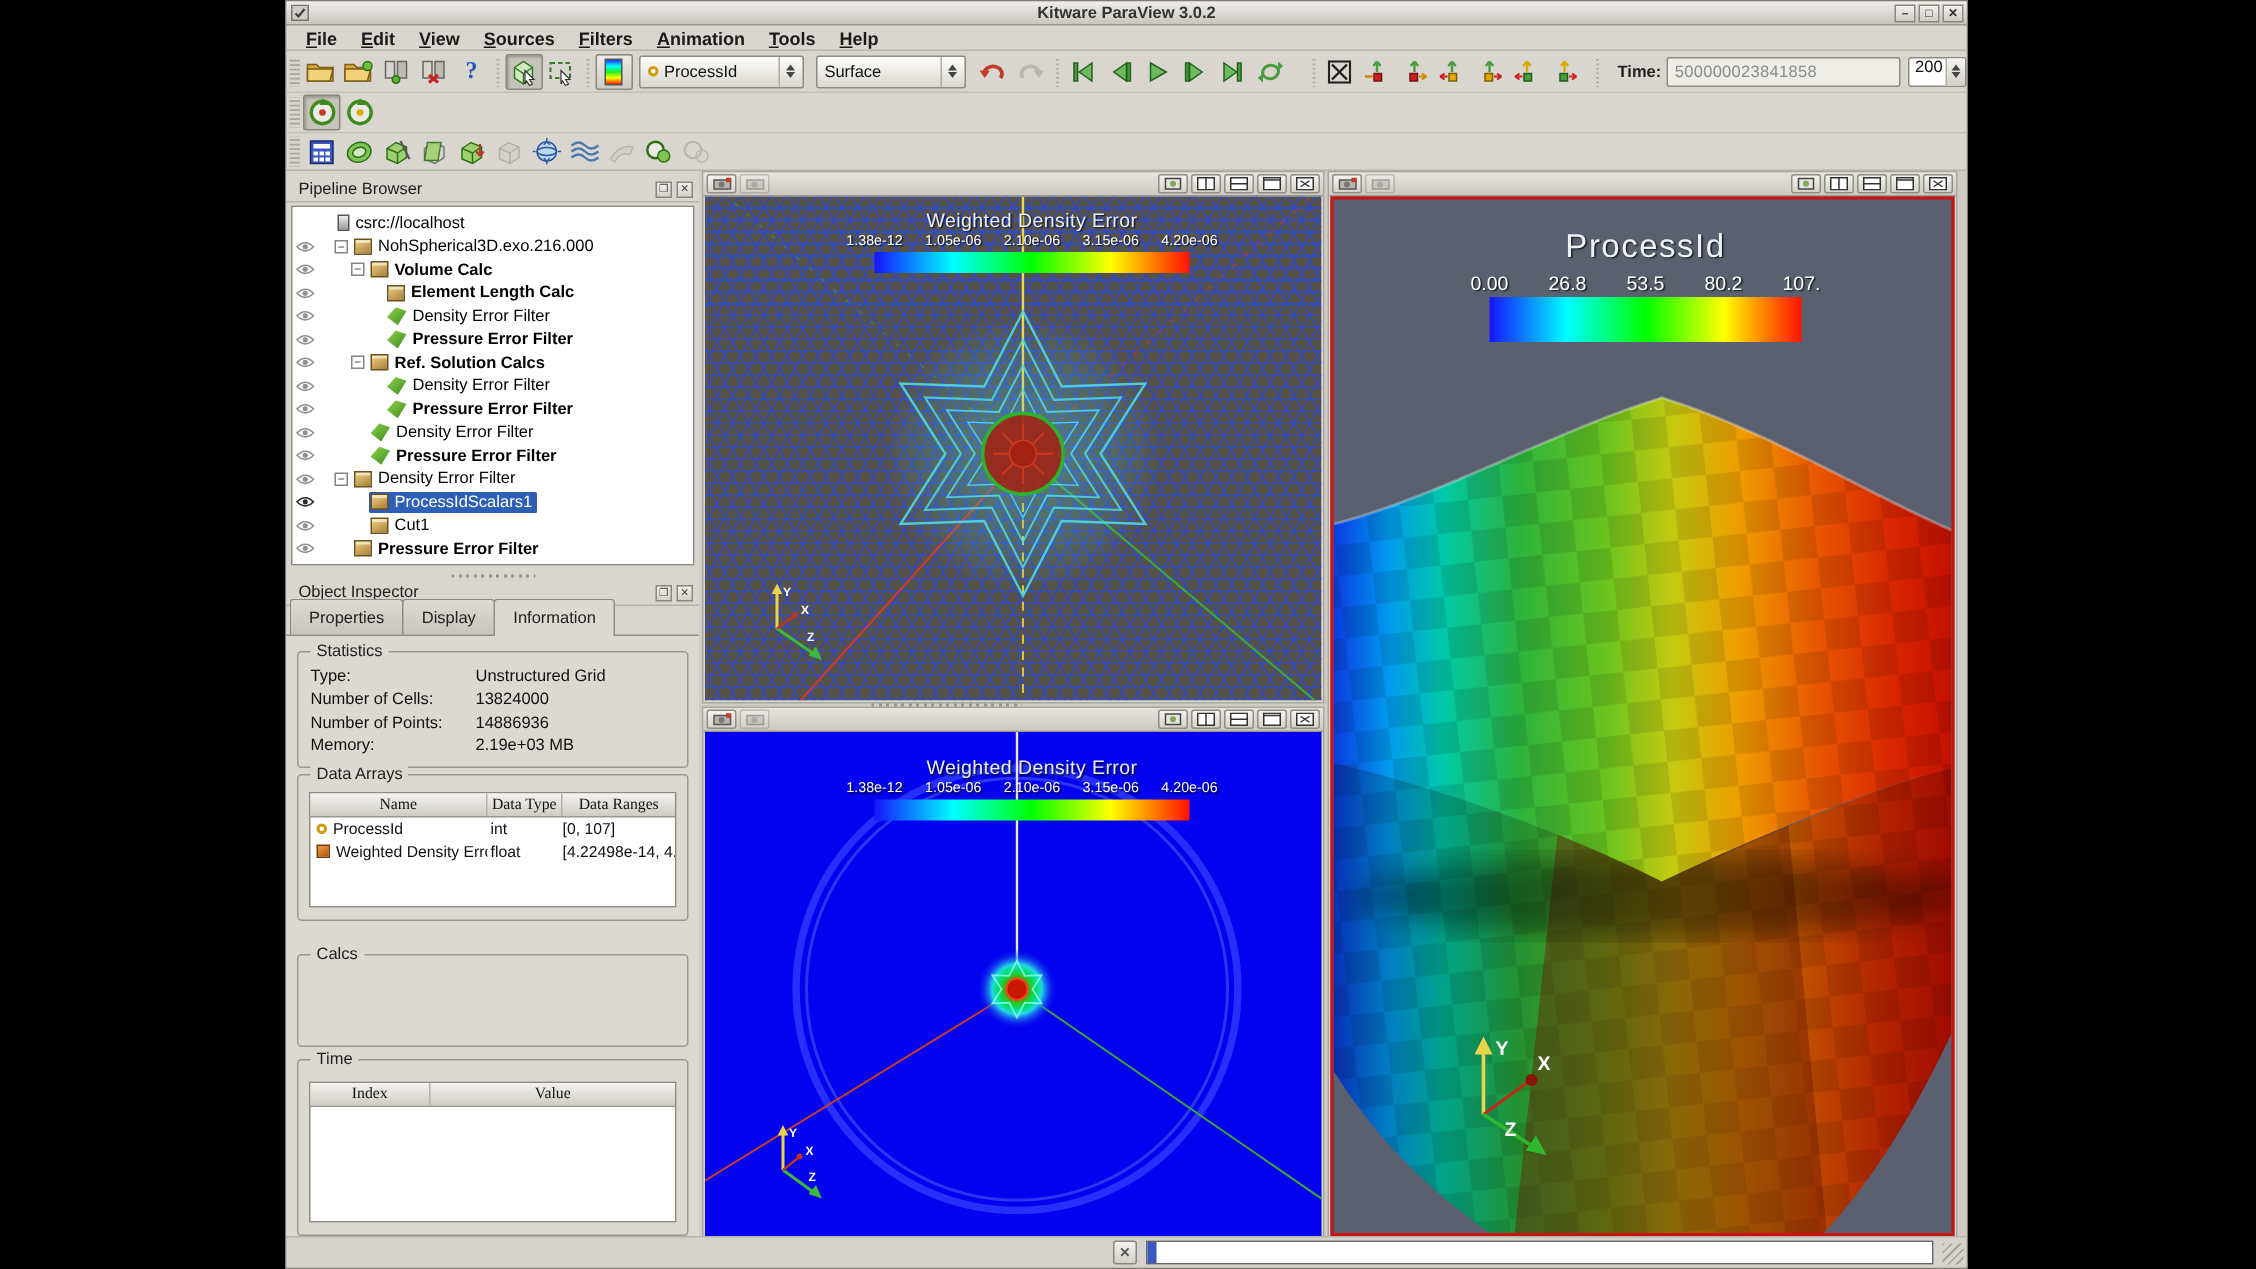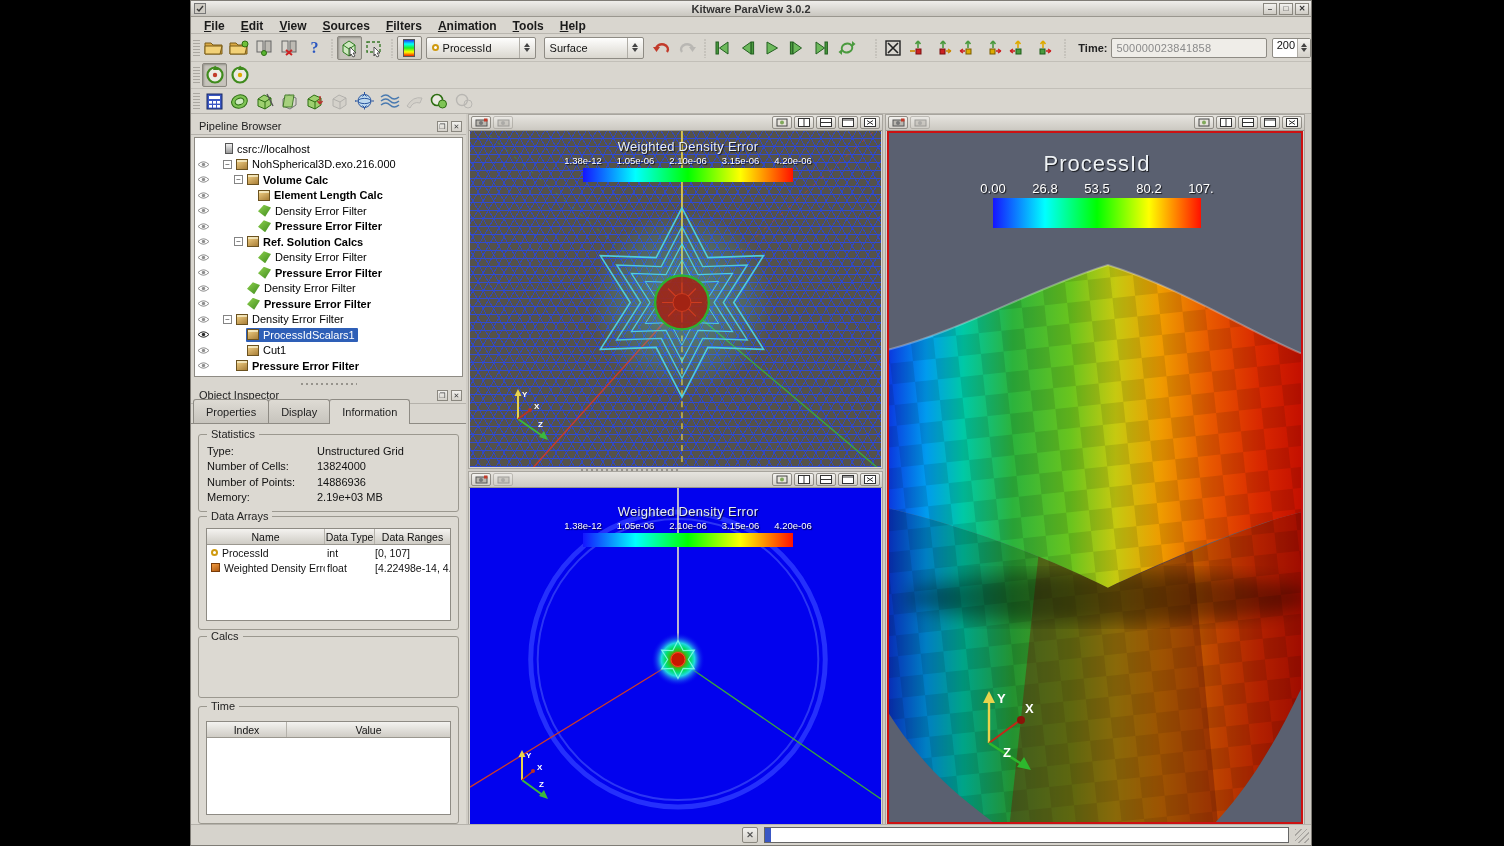--- a/index.html
+++ b/index.html
@@ -75,21 +75,21 @@
   .tab{height:17px;padding:12px 12px;font-size:11px;color:#222;background:linear-gradient(#dedbd4,#c6c3bc);
     border:1px solid #8e8b84;border-bottom:none;border-radius:3px 3px 0 0;display:flex;align-items:center;margin-right:-1px;}
   .tab.active{height:19px;background:#dcd9d2;font-weight:normal;position:relative;z-index:2;}
   .insp-body{position:absolute;left:0;top:36px;right:0;bottom:0;background:#dcd9d2;border-top:1px solid #8e8b84;}
   .groupbox{position:absolute;left:7px;right:7px;border:1px solid #9b988f;border-radius:3px;}
   .gb-title{position:absolute;top:-7px;left:8px;background:#dcd9d2;padding:0 4px;font-size:11px;color:#222;}
   .stat-row{display:flex;font-size:11px;color:#111;height:15.5px;align-items:center;}
   .stat-row .sl{width:118px;padding-left:8px;}
   .datable{position:absolute;left:7px;right:7px;top:11px;bottom:8px;background:#fff;border:1px solid #8e8b84;font-size:10.5px;}
   .datable .dhead{display:flex;background:linear-gradient(#f4f3f0,#cfccc5);border-bottom:1px solid #9a978f;height:16px;align-items:center;font-size:10.5px;color:#111;}
-  .datable .dhead>div{text-align:center;border-right:1px solid #b5b2ab;height:100%;display:flex;align-items:center;justify-content:center;}
+  .datable .dhead>div{text-align:center;border-right:1px solid #b5b2ab;height:100%;display:flex;align-items:center;justify-content:center;font-family:Liberation Serif, serif;}
   .dcol1{width:118px;} .dcol2{width:50px;} .dcol3{flex:1;border-right:none!important;}
   .darow{display:flex;height:15px;align-items:center;color:#111;}
   .darow>div{overflow:hidden;white-space:nowrap;}
   .darow .dcol1{display:flex;align-items:center;gap:4px;padding-left:4px;width:118px;}
   .darow .dcol2{width:50px;padding-left:2px;} .darow .dcol3{flex:1;}
   .da-point{width:7px;height:7px;border:2px solid #cf9a10;border-radius:50%;background:#fff;flex:0 0 auto;}
   .da-cell{width:9px;height:9px;background:linear-gradient(150deg,#f09a40,#b05a10);border:1px solid #7a3c08;flex:0 0 auto;}
   .bline{font-size:10.5px;color:#111;height:16px;display:flex;align-items:center;padding-left:8px;}
   
   .views{position:absolute;left:275px;top:0;right:0;bottom:0;background:#cfccc5;}
@@ -687,21 +687,21 @@
                   <span class="sl">Number of Points:</span>
                   <span>14886936</span>
                 </div>
                 <div class="stat-row">
                   <span class="sl">Memory:</span>
                   <span>2.19e+03 MB</span>
                 </div>
               </div>
           </div>
 
-          <div class="groupbox" style="top:92px;height:114px;">
+          <div class="groupbox" style="top:92px;height:98px;">
             <span class="gb-title">Data Arrays</span>
             <div class="datable">
               <div class="dhead" id="da-head">
                   <div class="dcol1">Name</div>
                   <div class="dcol2">Data Type</div>
                   <div class="dcol3">Data Ranges</div>
                 </div>
               <div id="da-rows">
                   <div class="darow">
                     <div class="dcol1">

